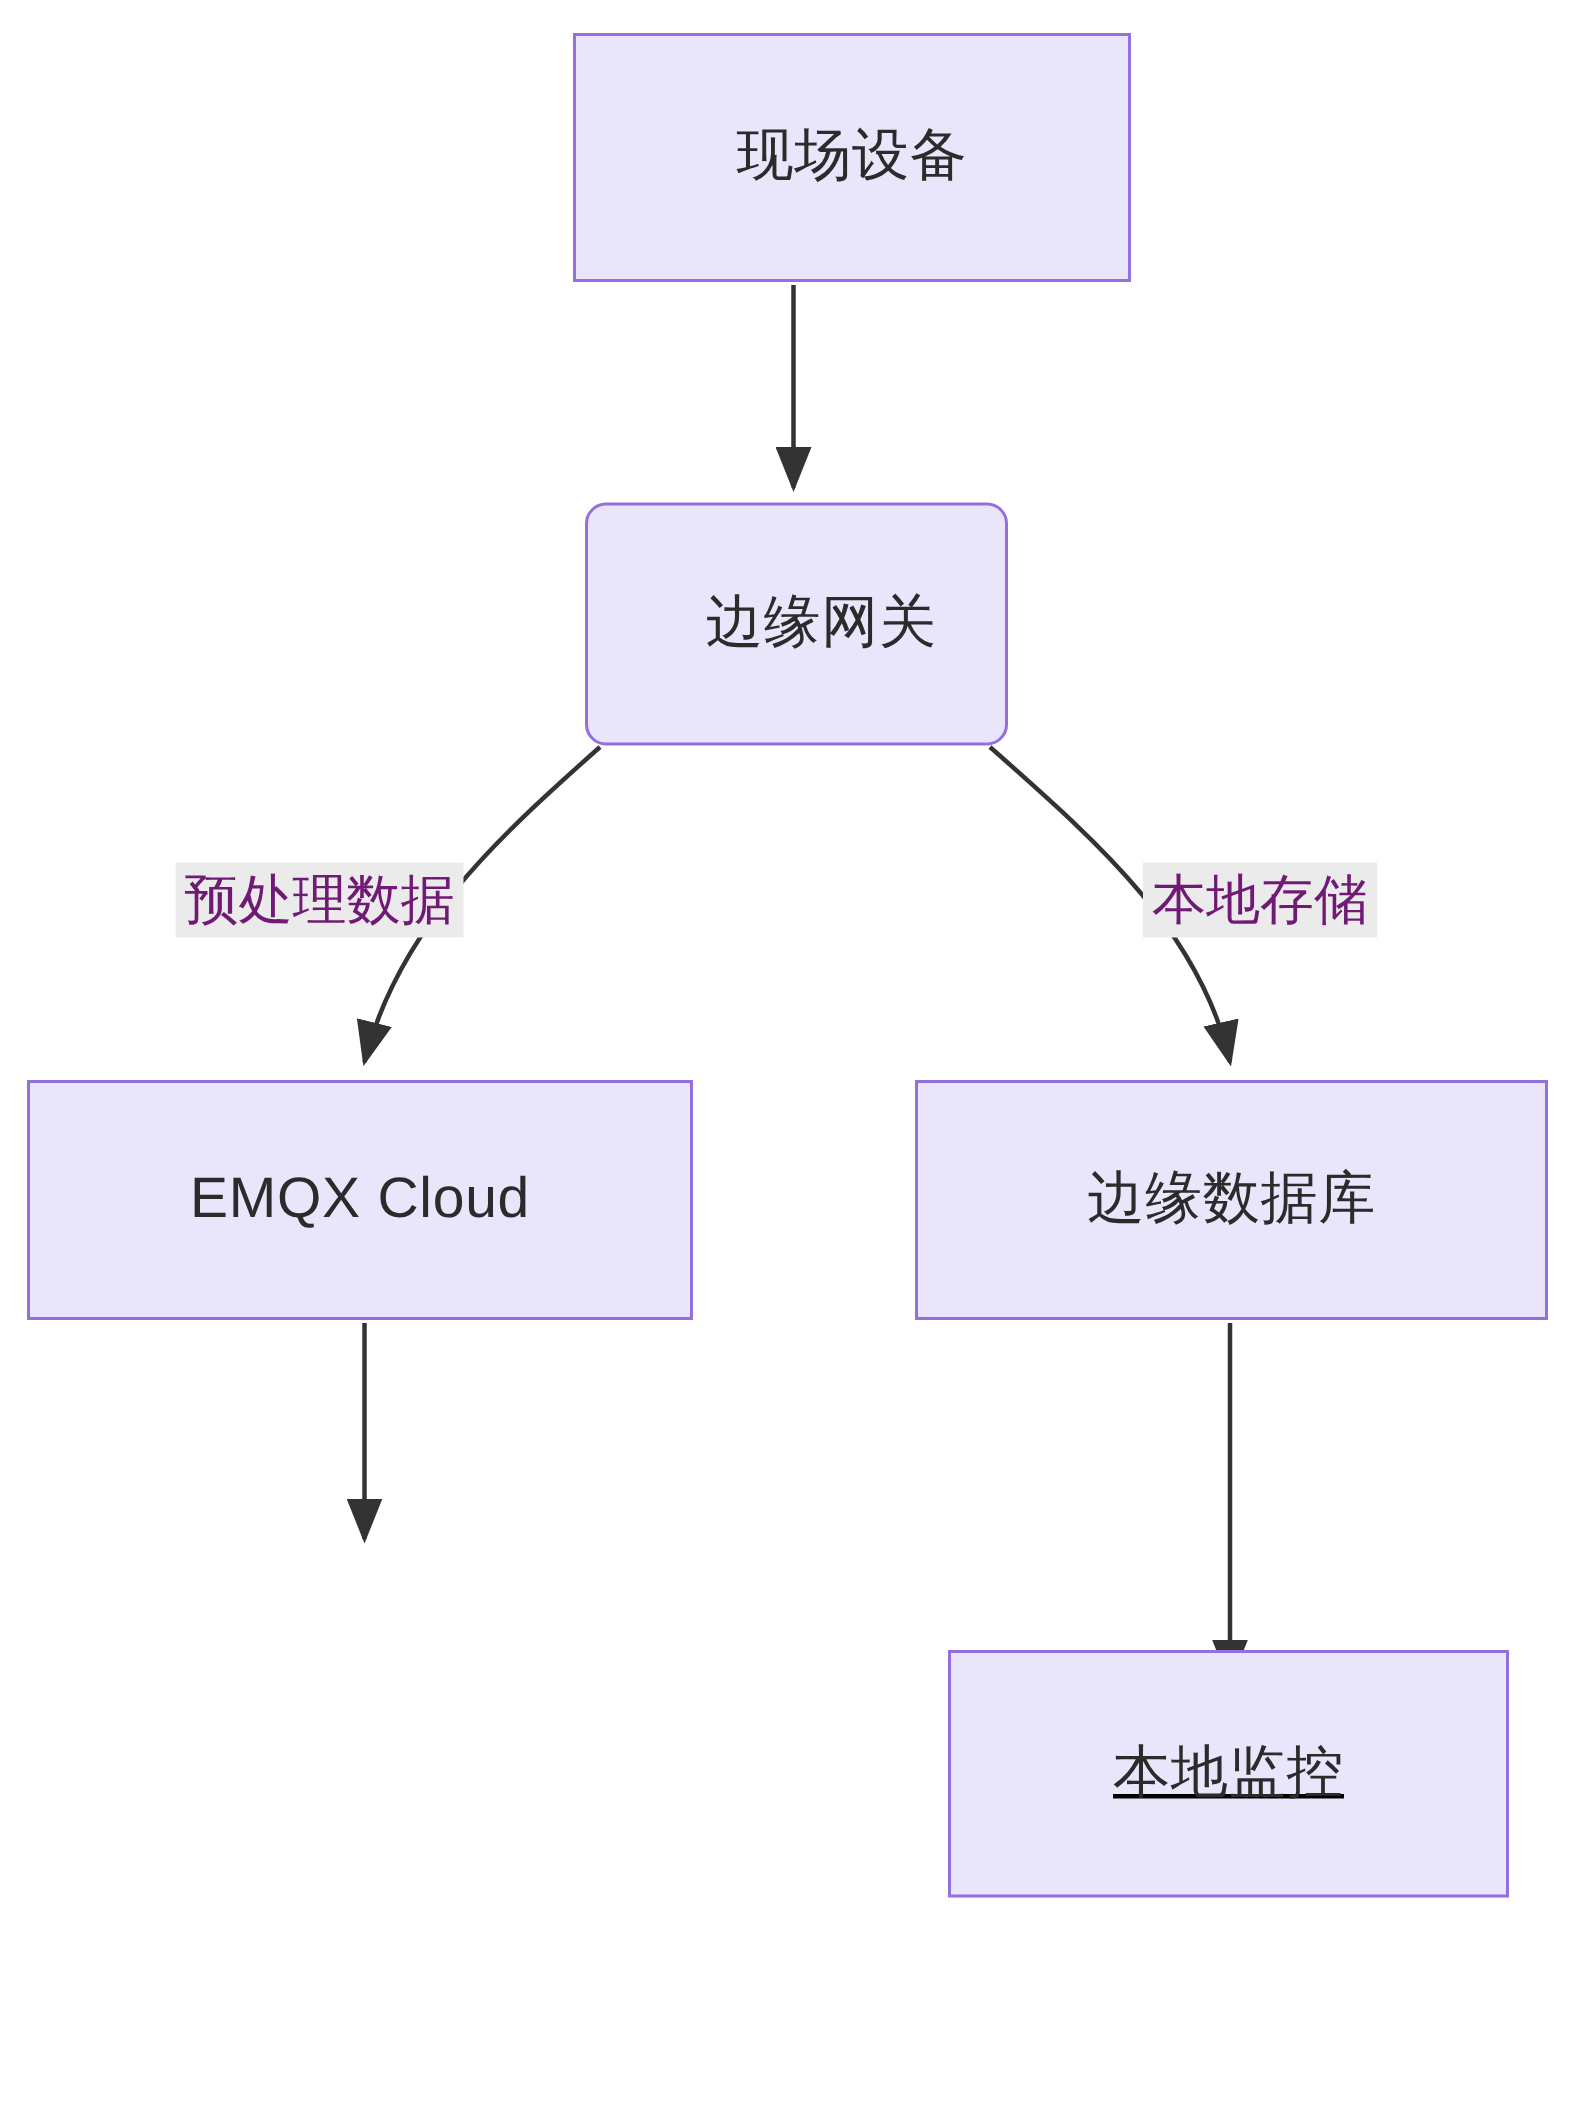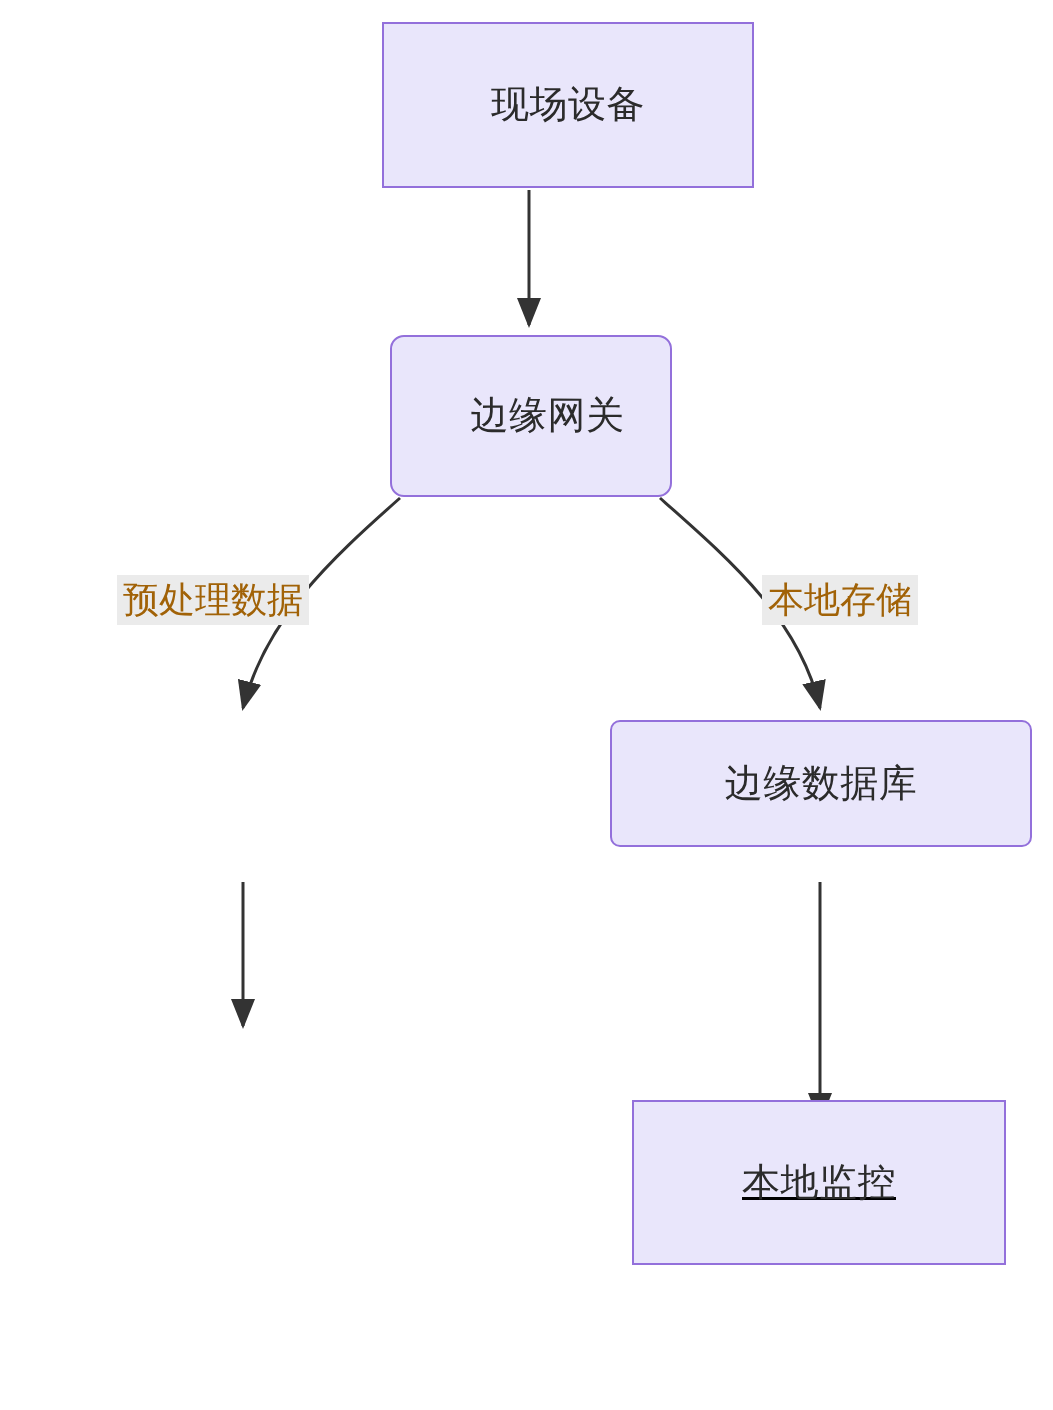--- a/index.html
+++ b/index.html
@@ -51,21 +51,21 @@
   .diamond-shape {
     position: absolute;
     left: 0; top: 0;
     width: 100%;
     height: 100%;
     z-index: -1;
   }
   .edge-label {
     position: absolute;
     background: #EBEBEB;
-    color: #a16207;
+    color: #701a75;
     font-size: 36px;
     line-height: 1.22;
     padding: 3px 6px;
     white-space: nowrap;
     z-index: 3;
     text-align: right;
   }
 </style>
 </head>
 <body>
@@ -91,22 +91,25 @@
   </svg>
 
   <div class="node" style="left:362px; top:22px; width:372px; height:166px;margin-left:20px;">
     <span class="node-label">现场设备</span>
   </div>
 
   <div class="node rounded" style="left:390px; top:335px; width:282px; height:162px;padding-left:33px;">
     <span class="node-label">边缘网关</span>
   </div>
 
+  <div class="node" style="left:18px; top:720px; width:444px; height:160px;">
+    <span class="node-label">EMQX Cloud</span>
+  </div>
 
-  <div class="node" style="left:610px; top:720px; width:422px; height:127px;border-radius:10px;">
+  <div class="node" style="left:610px; top:720px; width:422px; height:160px;">
     <span class="node-label">边缘数据库</span>
   </div>
 
 
   <div class="node" style="left:632px; top:1100px; width:374px; height:165px;text-decoration:underline;">
     <span class="node-label">本地监控</span>
   </div>
 
   <div class="edge-label" style="left:117px; top:575px;">预处理数据</div>
 

